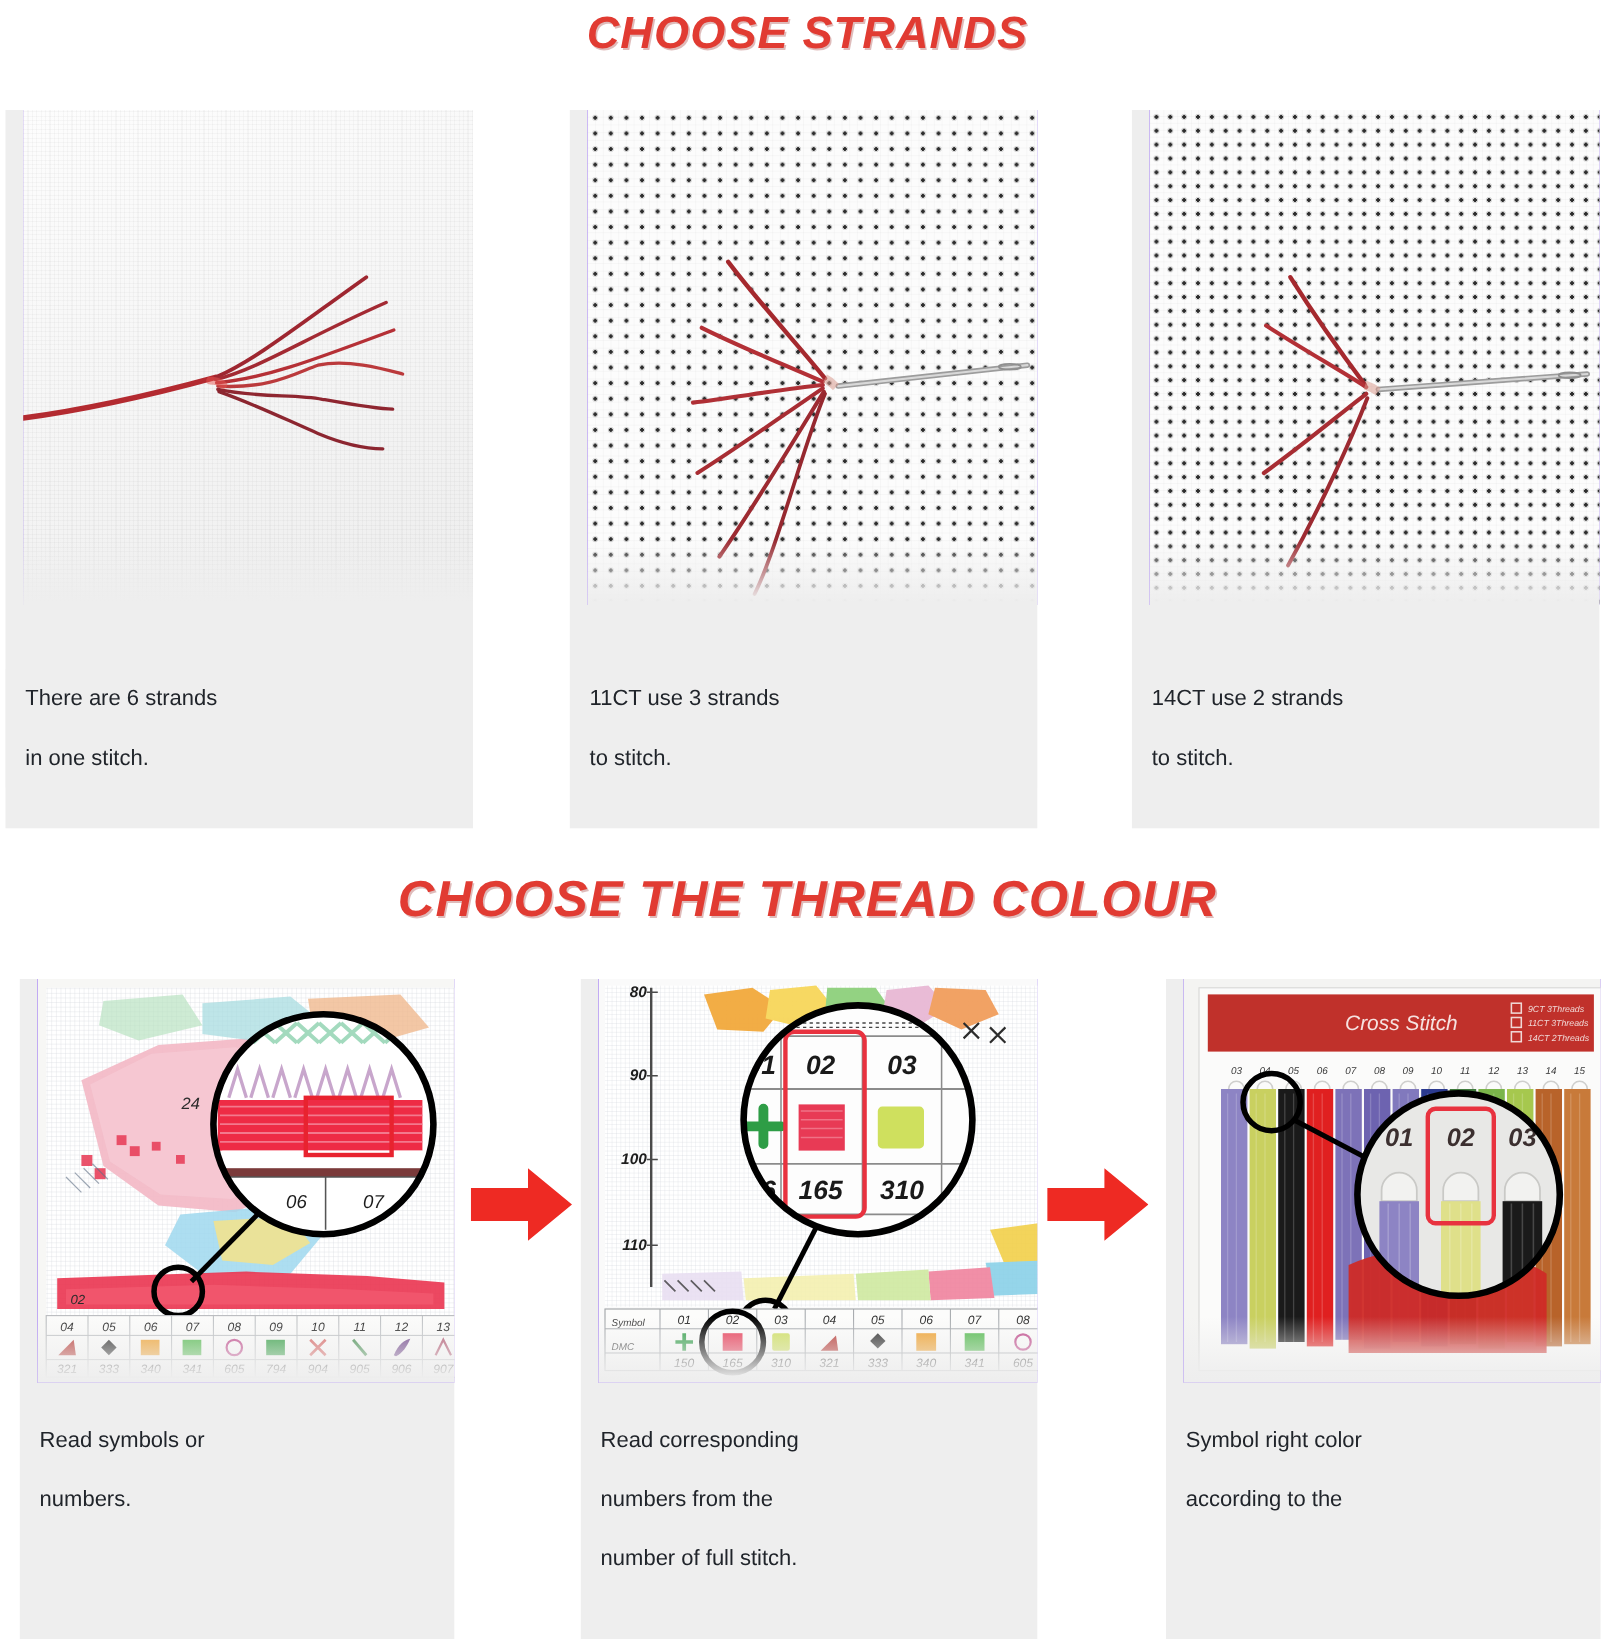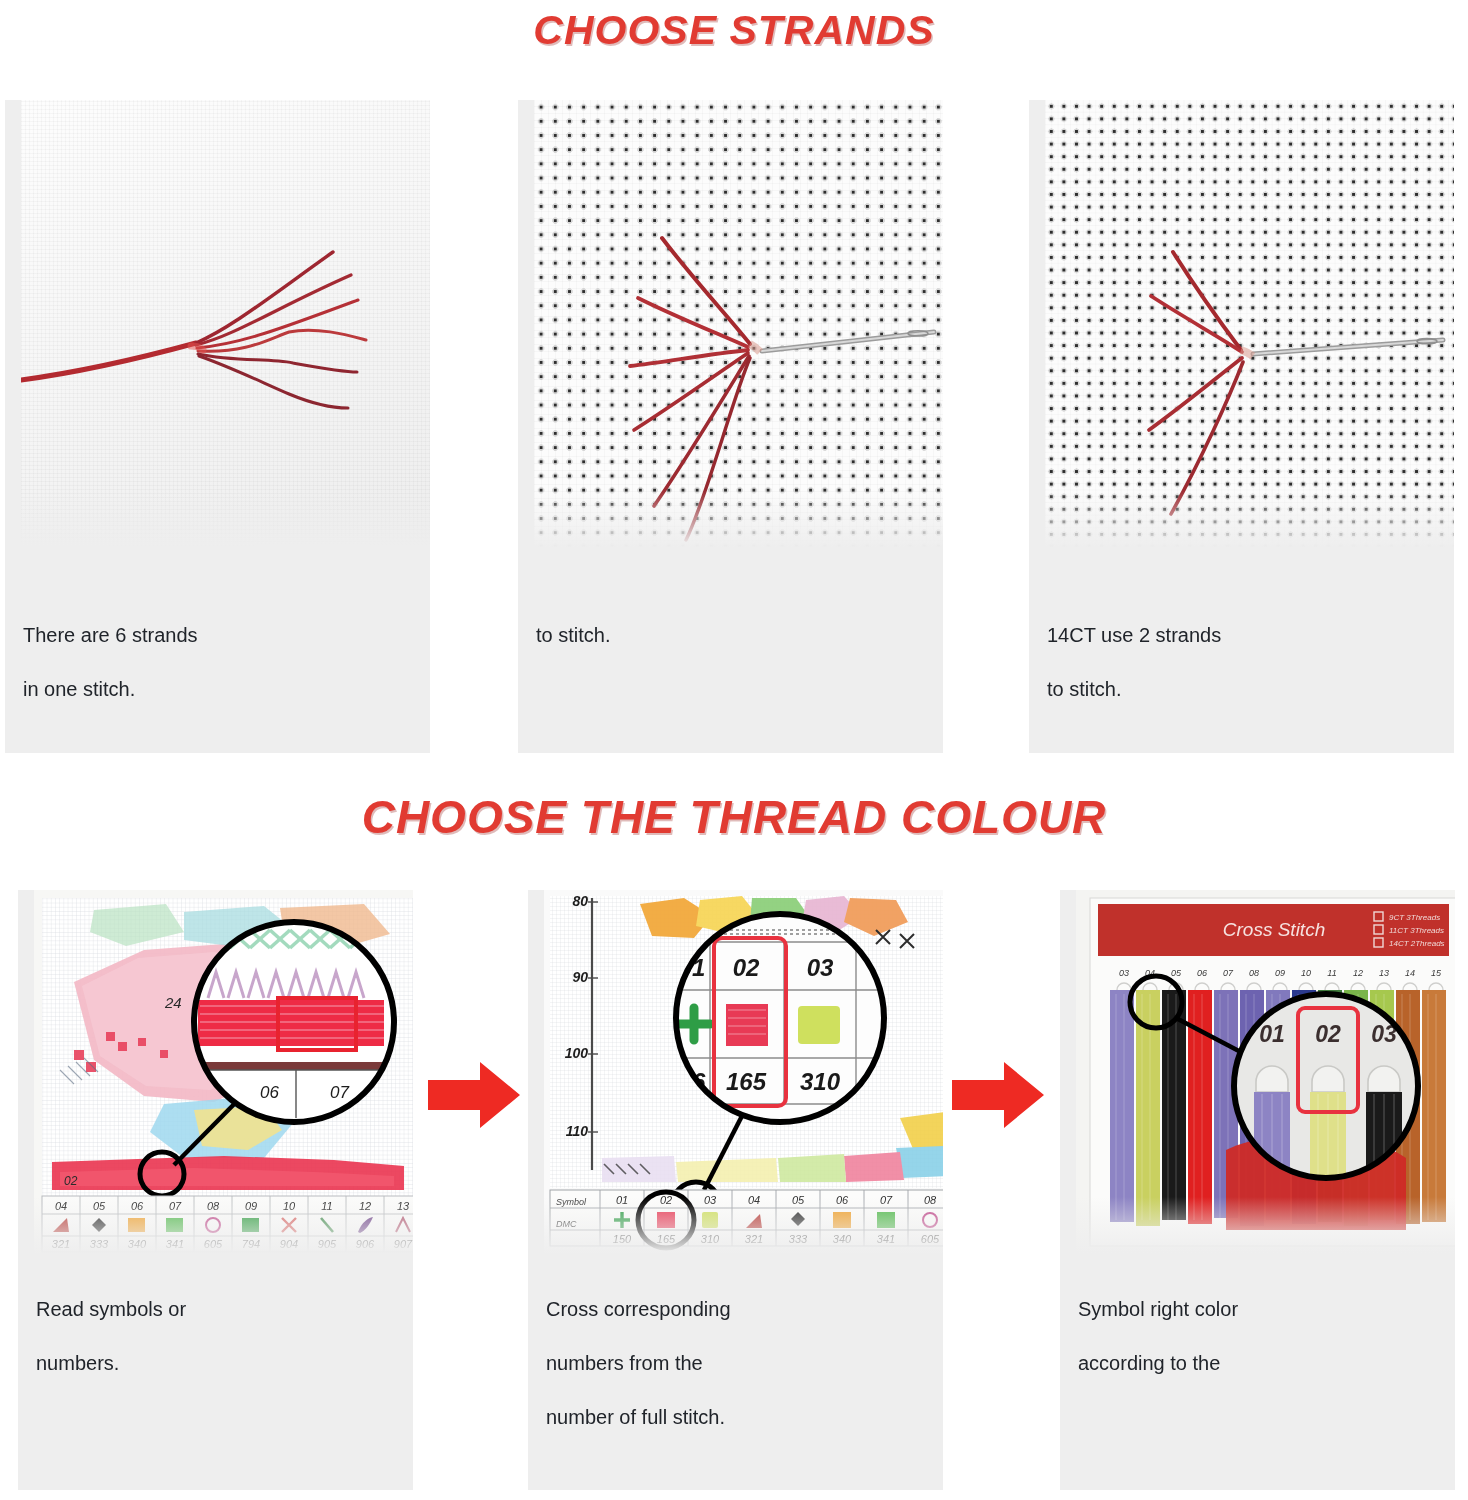--- a/index.html
+++ b/index.html
@@ -163,20 +163,21 @@
       <g>
         <path d="M228 251 L400 232" stroke="#9c9c9c" stroke-width="5" stroke-linecap="round" fill="none"></path>
         <path d="M228 251 L400 232" stroke="#d8d8d8" stroke-width="2" stroke-linecap="round" fill="none"></path>
         <ellipse cx="384" cy="233.4" rx="10" ry="2.6" fill="none" stroke="#8f8f8f" stroke-width="1.6"></ellipse>
       </g>
       <path d="M216 244 C222 247 224 250 226 252" stroke="#d89a8e" stroke-width="8" fill="none" opacity="0.55"></path>
     </svg>
     <div class="photo-fade"></div>
   </div>
   <div class="caption">
+    <div>11CT use 3 strands</div>
     <div>to stitch.</div>
   </div>
 </div>
 
 <div id="card-14ct" class="card row1">
   <div class="photo">
     <div class="fabric-aida fine"></div>
     <svg class="fill" viewBox="0 0 425 450" preserveAspectRatio="none">
       <g fill="none" stroke-linecap="round">
         <path d="M128 152 C152 190 178 226 196 250" stroke="#a5292e" stroke-width="4"></path>
@@ -489,21 +490,21 @@
             <text x="298" y="353">340</text>
           <text x="342" y="353">341</text>
             <text x="386" y="353">605</text>
         </g>
         <circle cx="122" cy="330" r="28" fill="none" stroke="#000000" stroke-width="5"></circle>
       </g>
     </svg>
     <div class="photo-fade"></div>
   </div>
   <div class="caption">
-    <div>Cross corresponding</div>
+    <div>Read corresponding</div>
     <div>numbers from the</div>
     <div>number of full stitch.</div>
   </div>
 </div>
 
 <svg id="arrow-2" class="arrow" viewBox="0 0 92 74">
   <path d="M0 22 L52 22 L52 4 L92 37 L52 70 L52 52 L0 52 Z" fill="#ee2a23"></path>
 </svg>
 
 <div id="card-choose" class="card row2">

